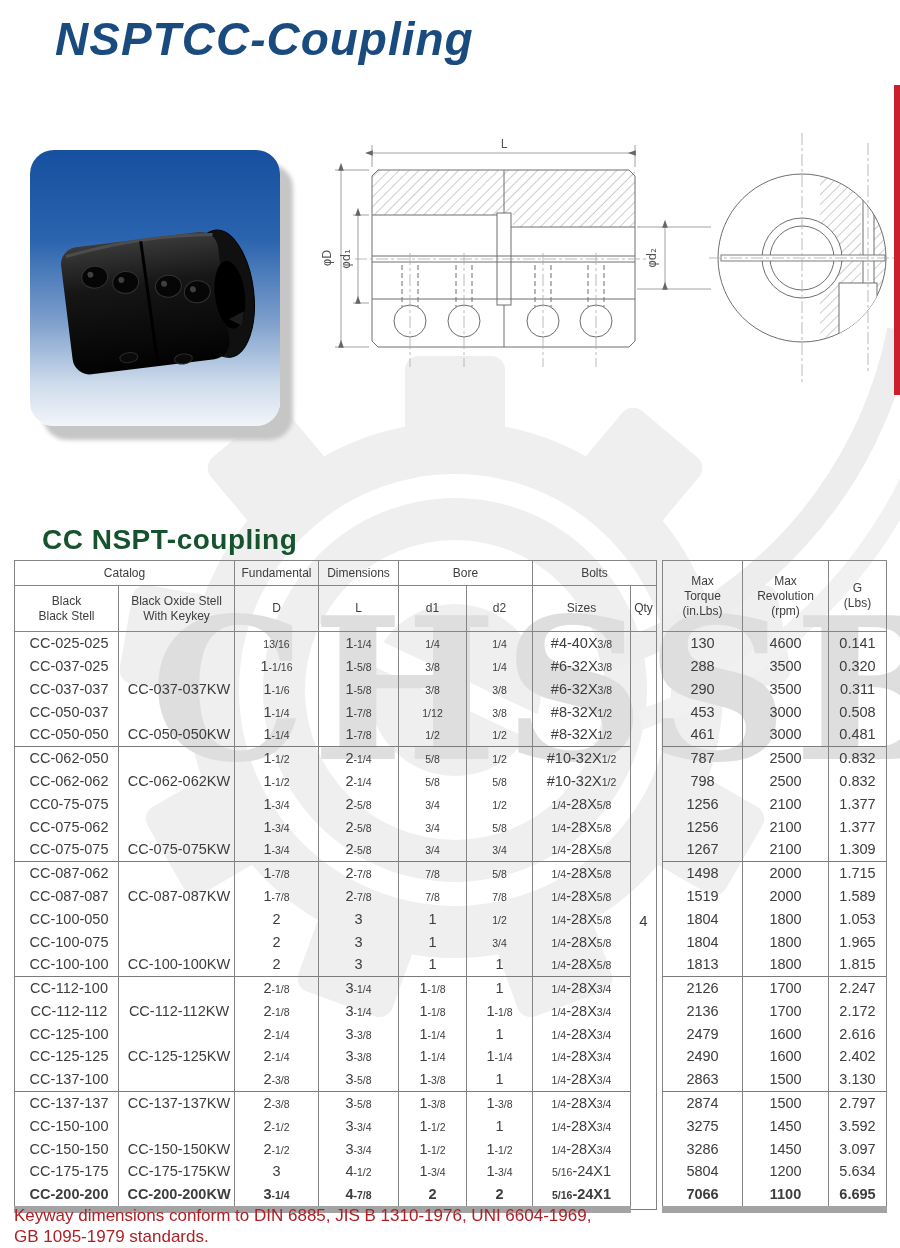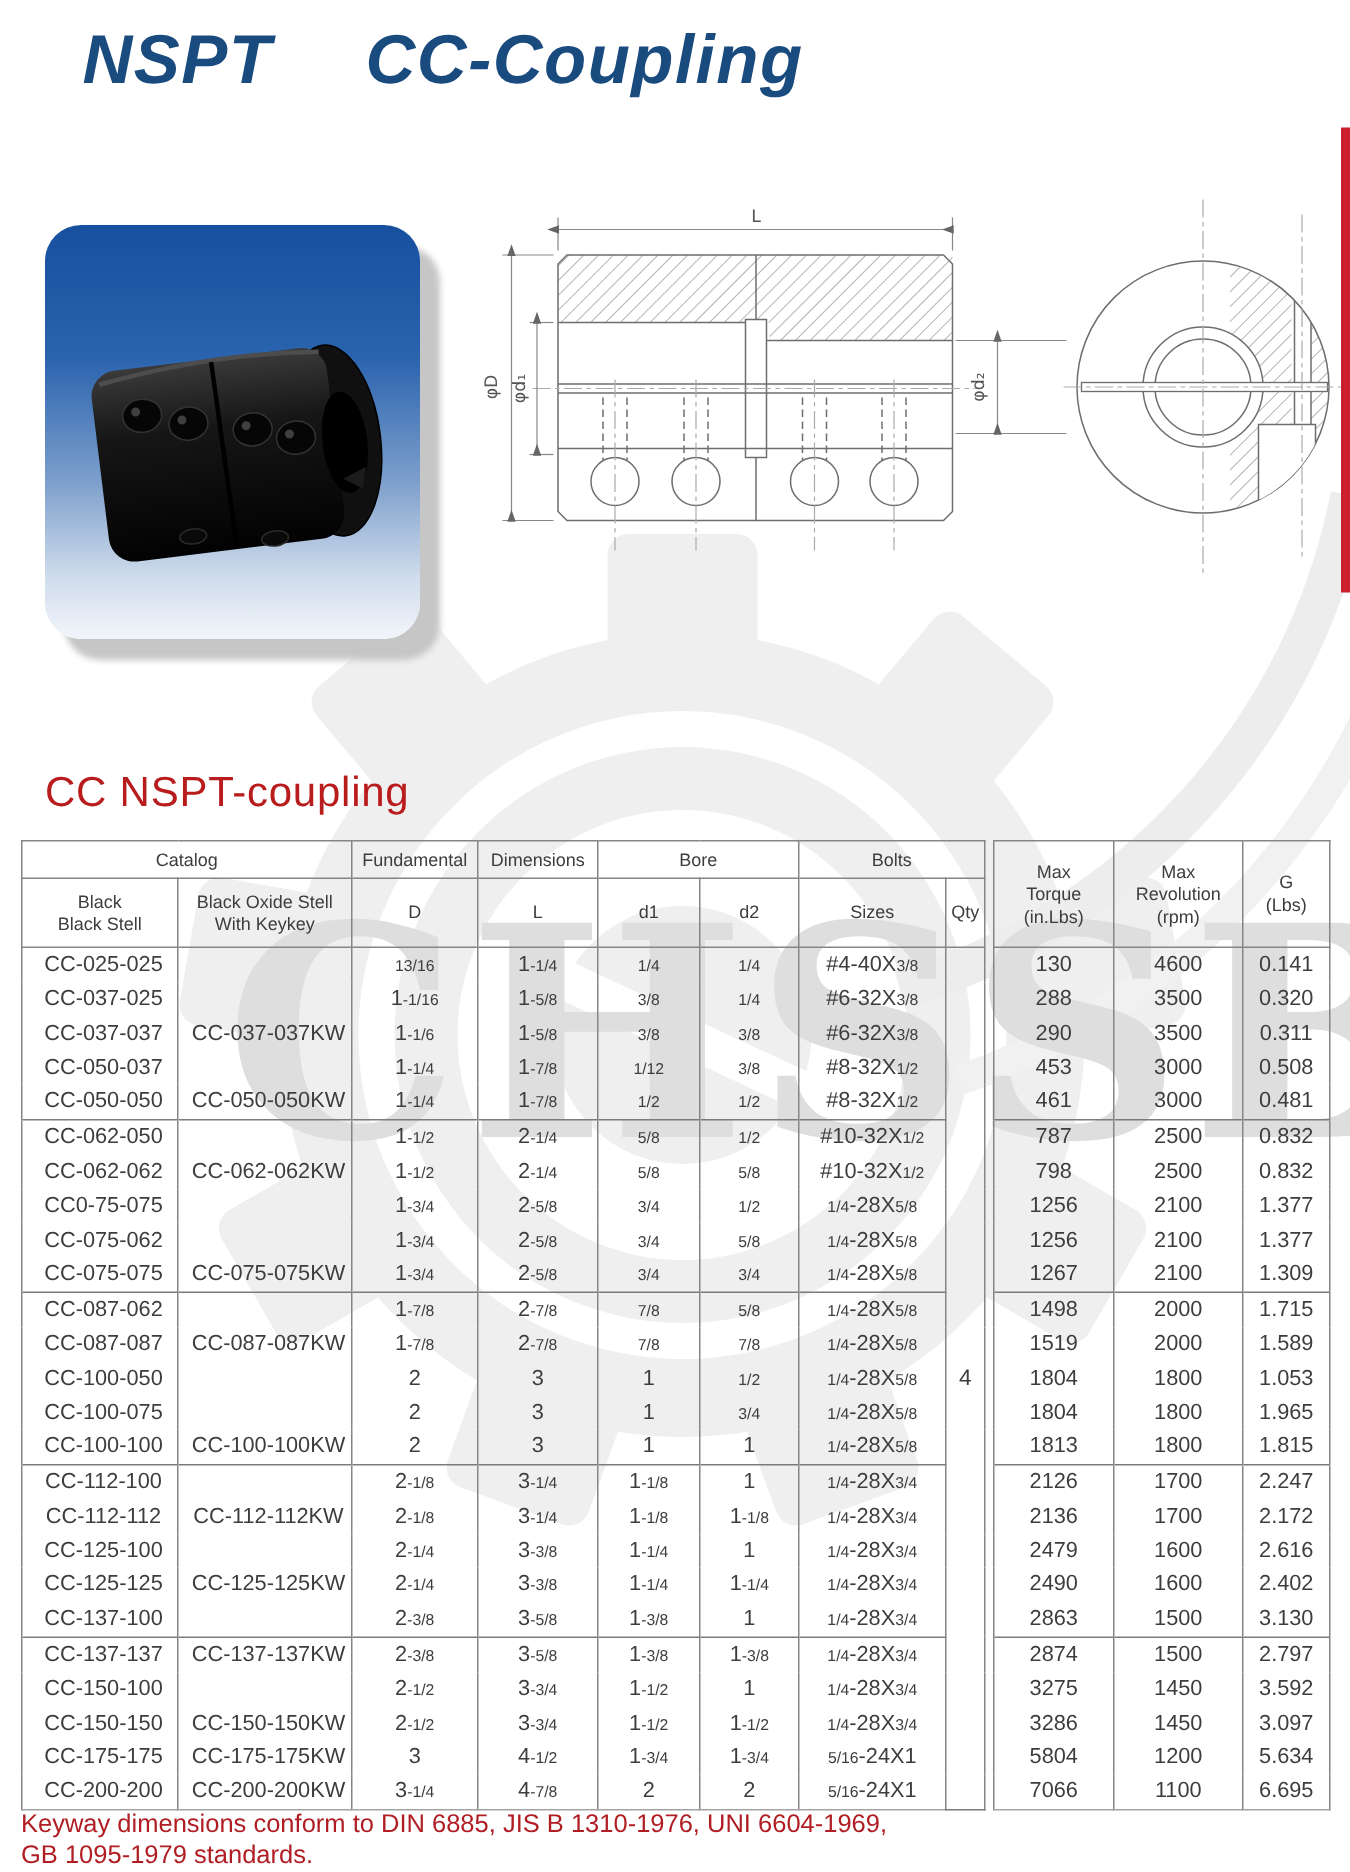--- a/index.html
+++ b/index.html
@@ -10,53 +10,53 @@
   .wm-gear{position:absolute;left:110px;top:345px;z-index:0;}
   .wm-arcs{position:absolute;left:0;top:0;z-index:0;}
   .wm-text{position:absolute;left:150px;top:592px;z-index:1;
            font-family:"DejaVu Serif",serif;font-weight:bold;font-size:196px;line-height:1;
            letter-spacing:6px;color:#dedede;user-select:none;}
 
   
   .title{position:absolute;left:55px;top:12px;z-index:3;
          font-style:italic;font-weight:bold;font-size:46px;color:#1a4b7f;
          letter-spacing:1px;white-space:nowrap;}
-  .title .t2{margin-left:62px;}
+  .title .t2{}
 
   
   .photo-card{position:absolute;left:30px;top:150px;width:250px;height:276px;z-index:2;
               border-radius:24px;
               background:linear-gradient(180deg,#16509f 0%,#2a63ae 32%,#7d9fcc 62%,#cfdcec 85%,#f2f5fa 100%);
               box-shadow:13px 14px 4px #c6c6c6;}
 
   
   .drawing{position:absolute;left:315px;top:125px;z-index:2;}
 
   
   .edge-bar{position:absolute;right:0;top:85px;width:6px;height:310px;background:#cb1f2d;z-index:4;}
 
   
-  .section-heading{position:absolute;left:30px;top:512px;z-index:3;margin:0;
-         font-weight:normal;font-size:28px;color:#b91c1c;letter-spacing:.5px;}
+  .section-heading{position:absolute;left:30px;top:512px;z-index:3;margin:12px;
+         font-weight:bold;font-size:28px;color:#14532d;letter-spacing:.5px;}
 
   
   table.parts{position:absolute;left:14px;top:560px;width:872px;z-index:3;
         border-collapse:collapse;table-layout:fixed;
         font-family:"Liberation Sans",sans-serif;font-size:14.5px;color:#3d3d3d;}
   table.parts th{border:1px solid #858585;font-weight:normal;padding:0 2px;
         font-size:12px;line-height:1.25;background:transparent;}
   table.parts th.pre{white-space:pre-line;}
   table.parts thead tr.r1 th{height:24px;}
   table.parts thead tr.r2 th{height:45px;}
   table.parts th.sp, table.parts td.sp{border:none;}
   table.parts td{border-left:1px solid #858585;border-right:1px solid #858585;
         text-align:center;height:22.8px;padding:0 2px;line-height:1;background:transparent;}
   table.parts td.cat{text-align:center;padding-left:7px;}
   table.parts tr.gs td{border-top:1px solid #7b7b7b;margin-left:48px;}
-  table.parts tbody tr:last-child td{border-bottom:1px solid #a3a3a3;}
+  table.parts tbody tr:last-child td{border-bottom:7px solid #a3a3a3;font-weight:bold;}
   table.parts td.qty{border-bottom:1px solid #7b7b7b;font-size:15px;}
   .fr{font-size:10.5px;}
 
   
   .footer{position:absolute;left:14px;top:1206px;z-index:3;
           font-size:17px;line-height:1.22;color:#b01e24;}
 </style>
 </head>
 <body>
 

